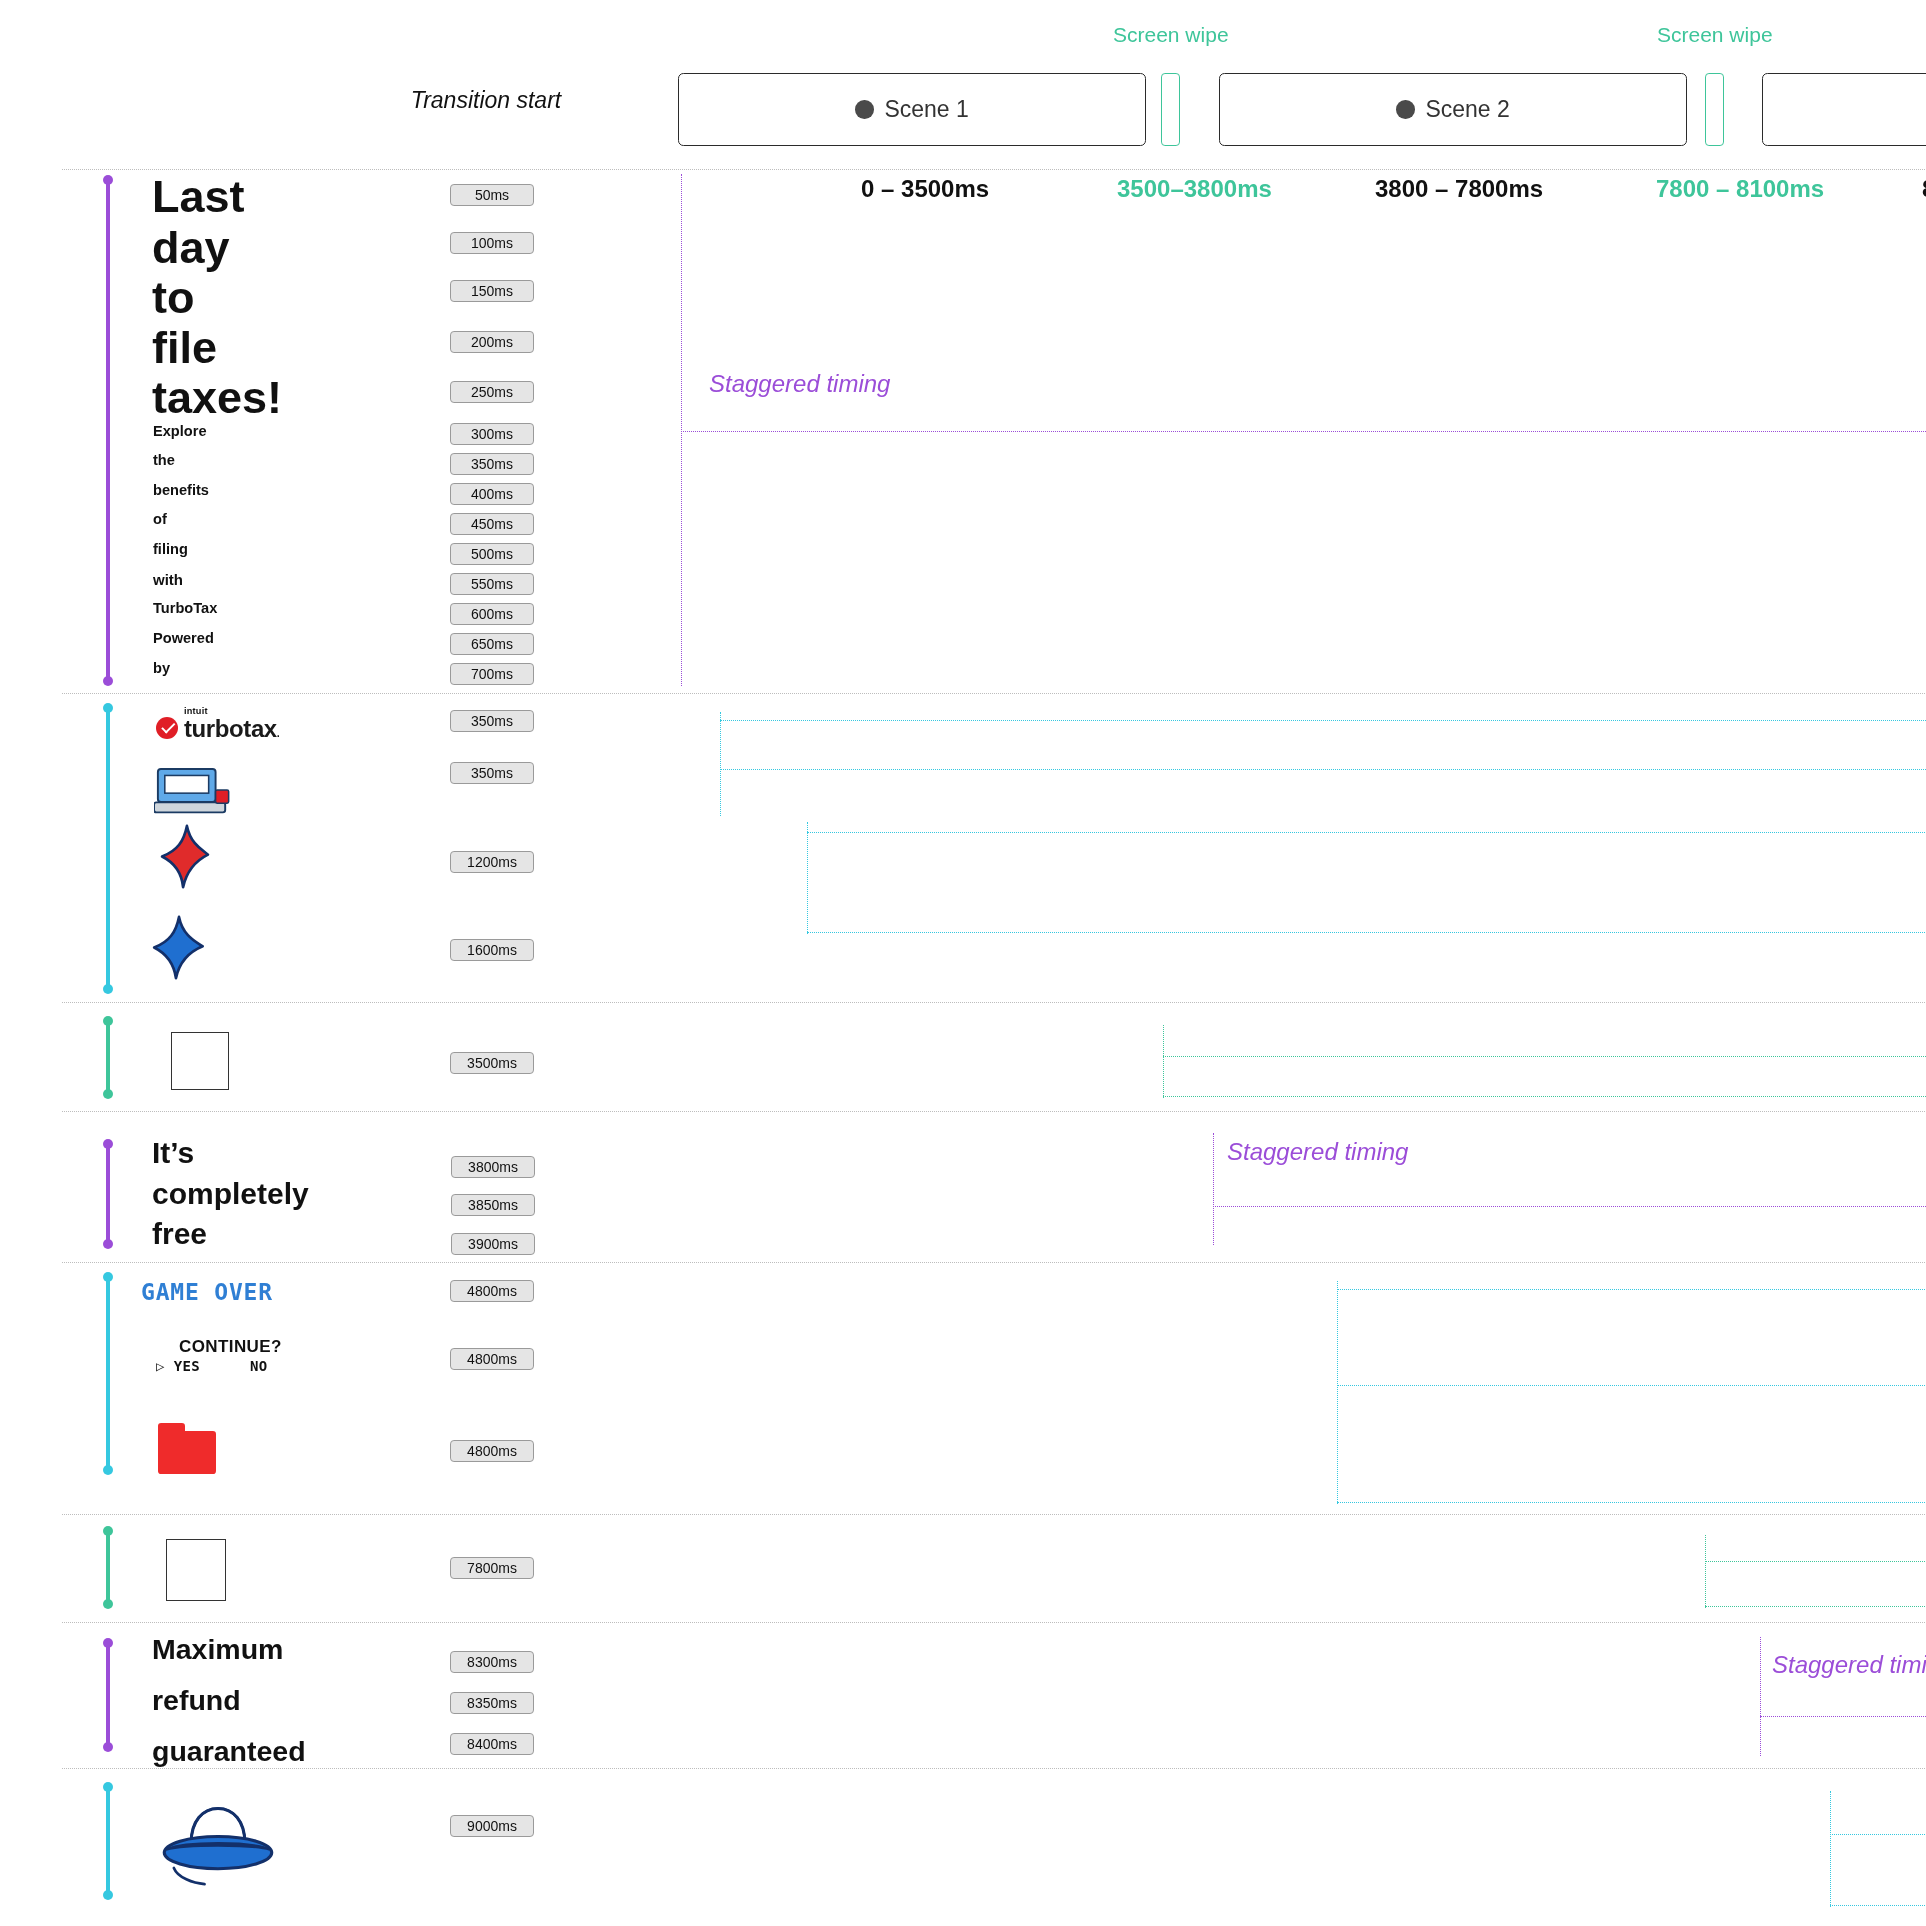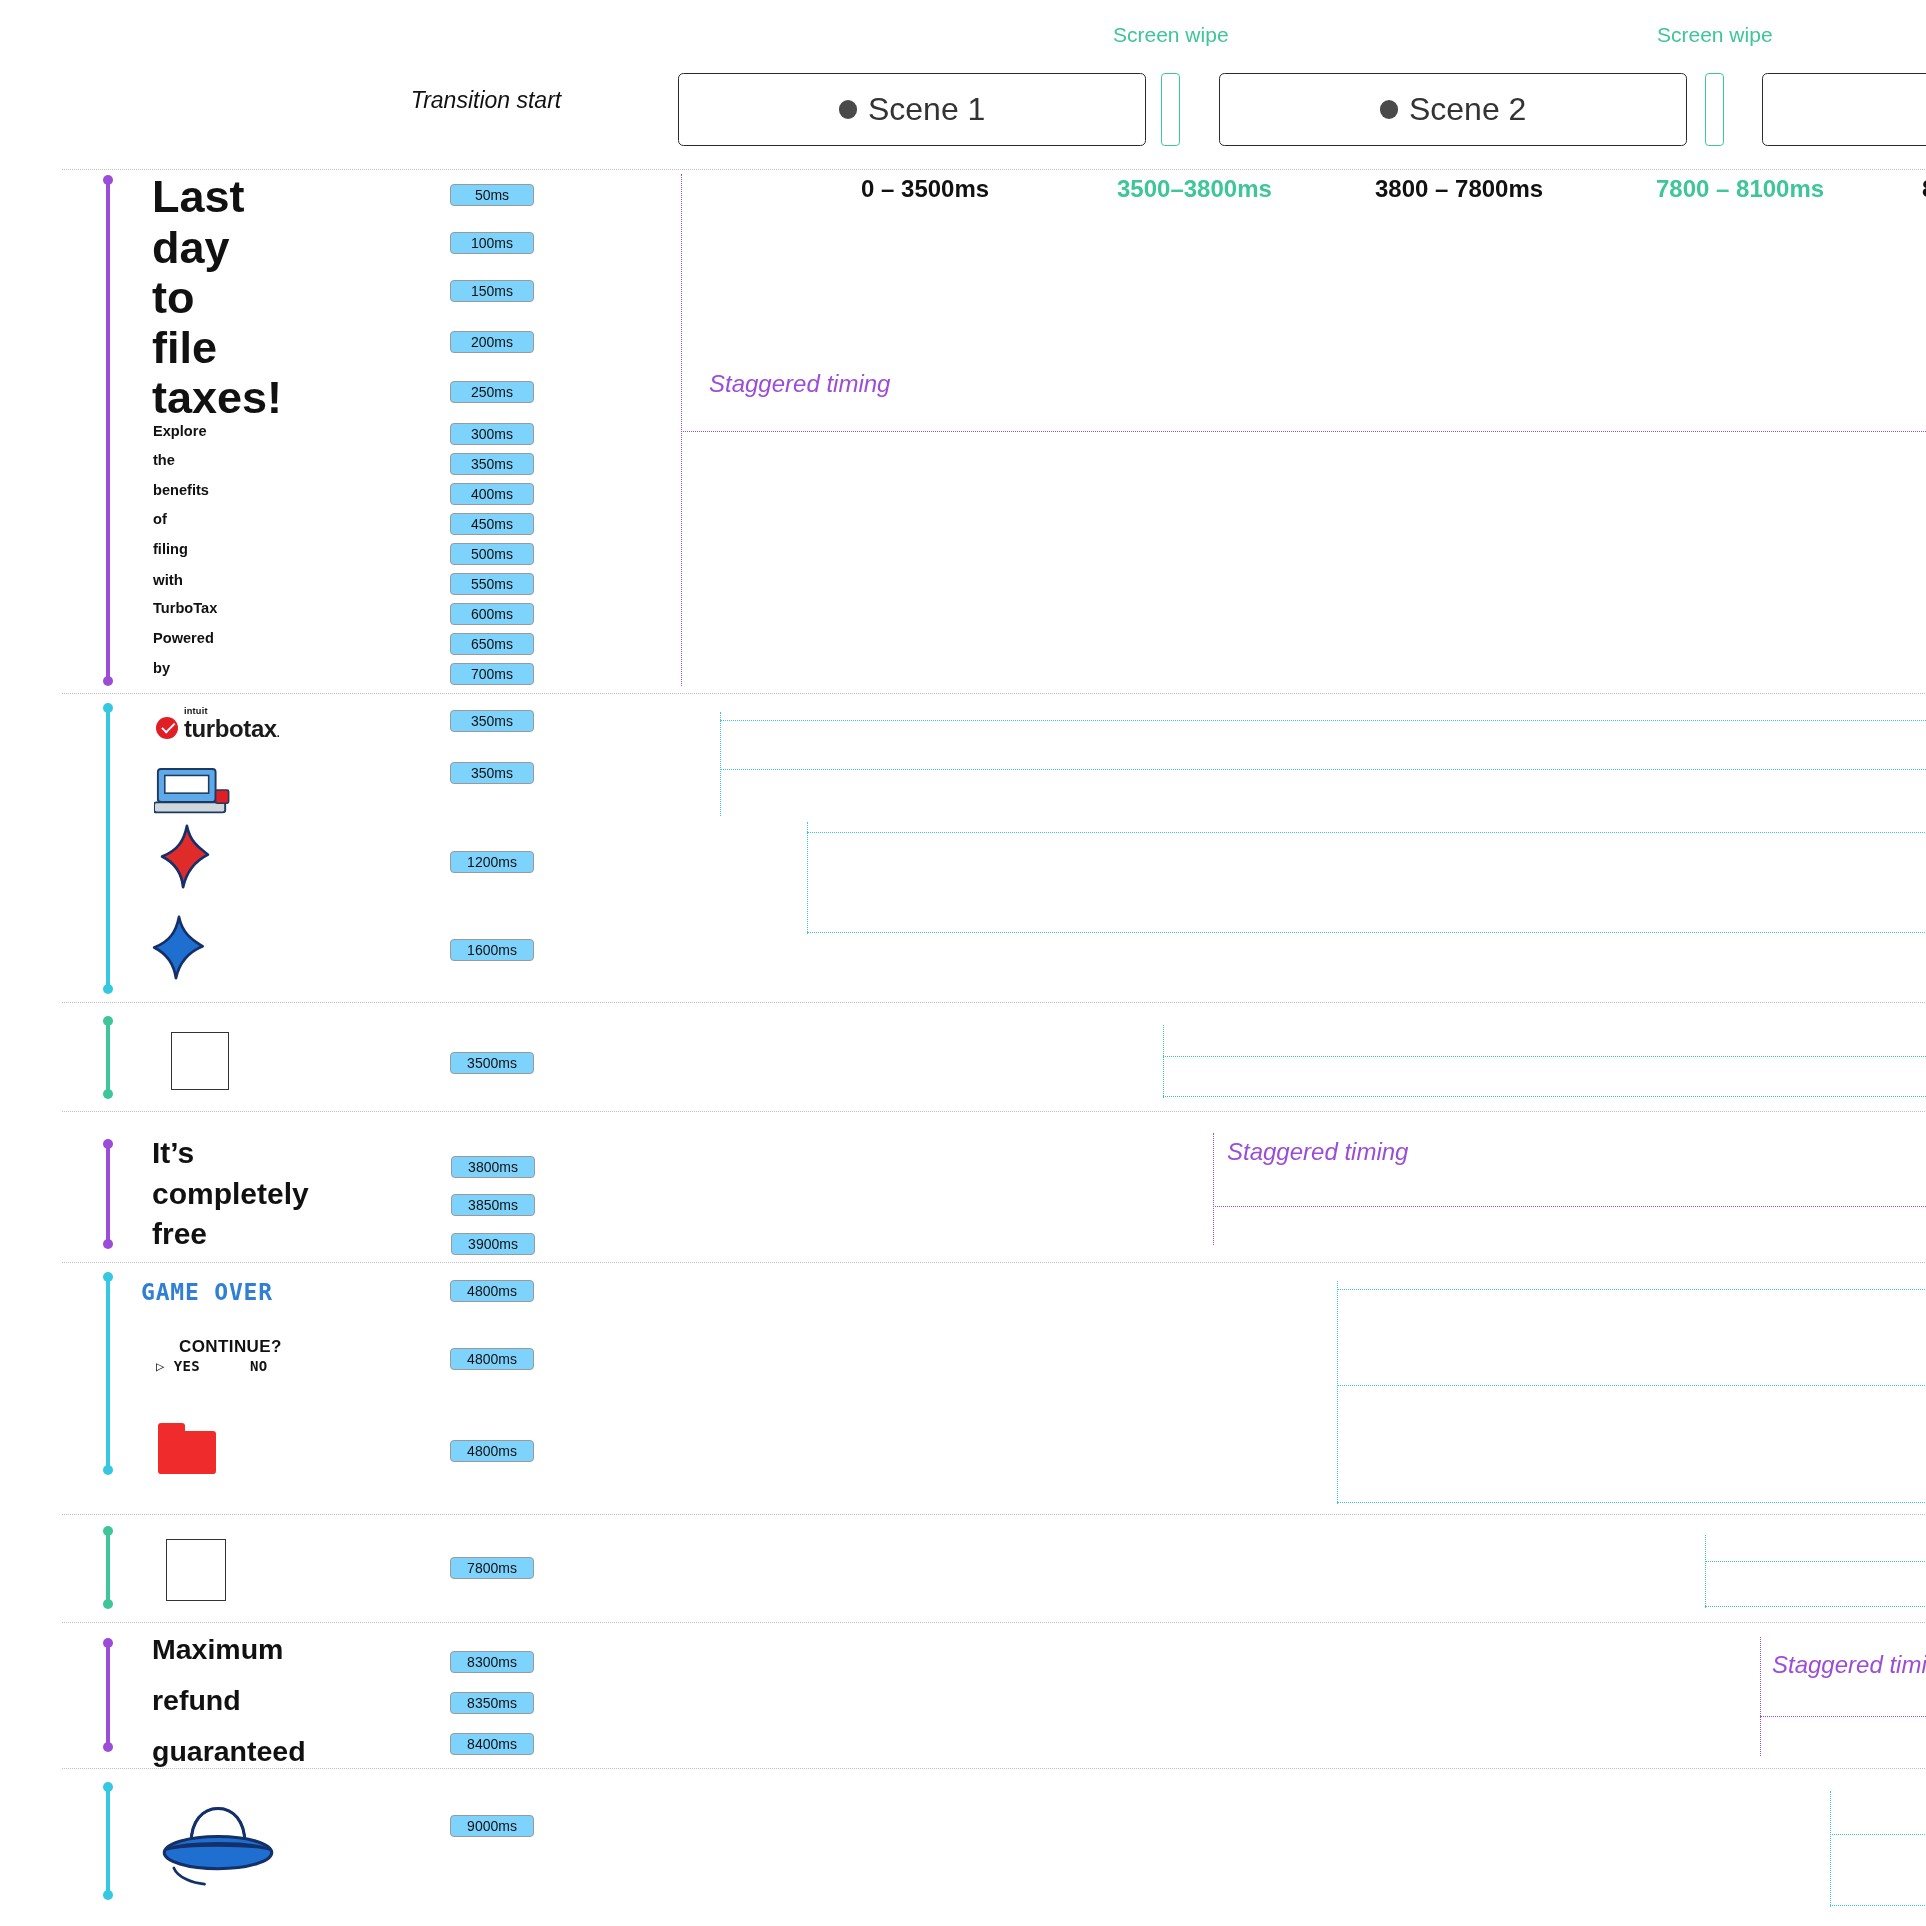--- a/index.html
+++ b/index.html
@@ -30,21 +30,21 @@
     align-items: center;
     justify-content: center;
     gap: 10.8px;
     background: #fff;
   }
   .scene-box .dot {
     width: 18.5px; height: 18.5px; border-radius: 50%;
     background: #4a4a4a; display:inline-block;
   }
   .scene-box .scene-label {
-    font-size: 32px;
+    font-size: 23px;
     color: #333;
   }
   .wipe-bracket {
     position: absolute;
     height: 73px;
     width: 18.5px;
     border: 1.2px solid #3ec59a;
     border-radius: 3.9px;
     background: #fff;
   }
@@ -82,21 +82,21 @@
     position: absolute;
     border: 1.2px solid #9a9a9a;
     border-radius: 3.9px;
     height: 22.3px;
     width: 84px;
     display: flex;
     align-items: center;
     justify-content: center;
     font-size: 14px;
     color: #111;
-    background: #7dd3fc;
+    background: #e5e5e5;
   }
 
   .col-title {
     position: absolute;
     font-style: italic;
     font-size: 23px;
     text-align: center;
     line-height: 1.2;
     color: #111;
     width: 154px;

